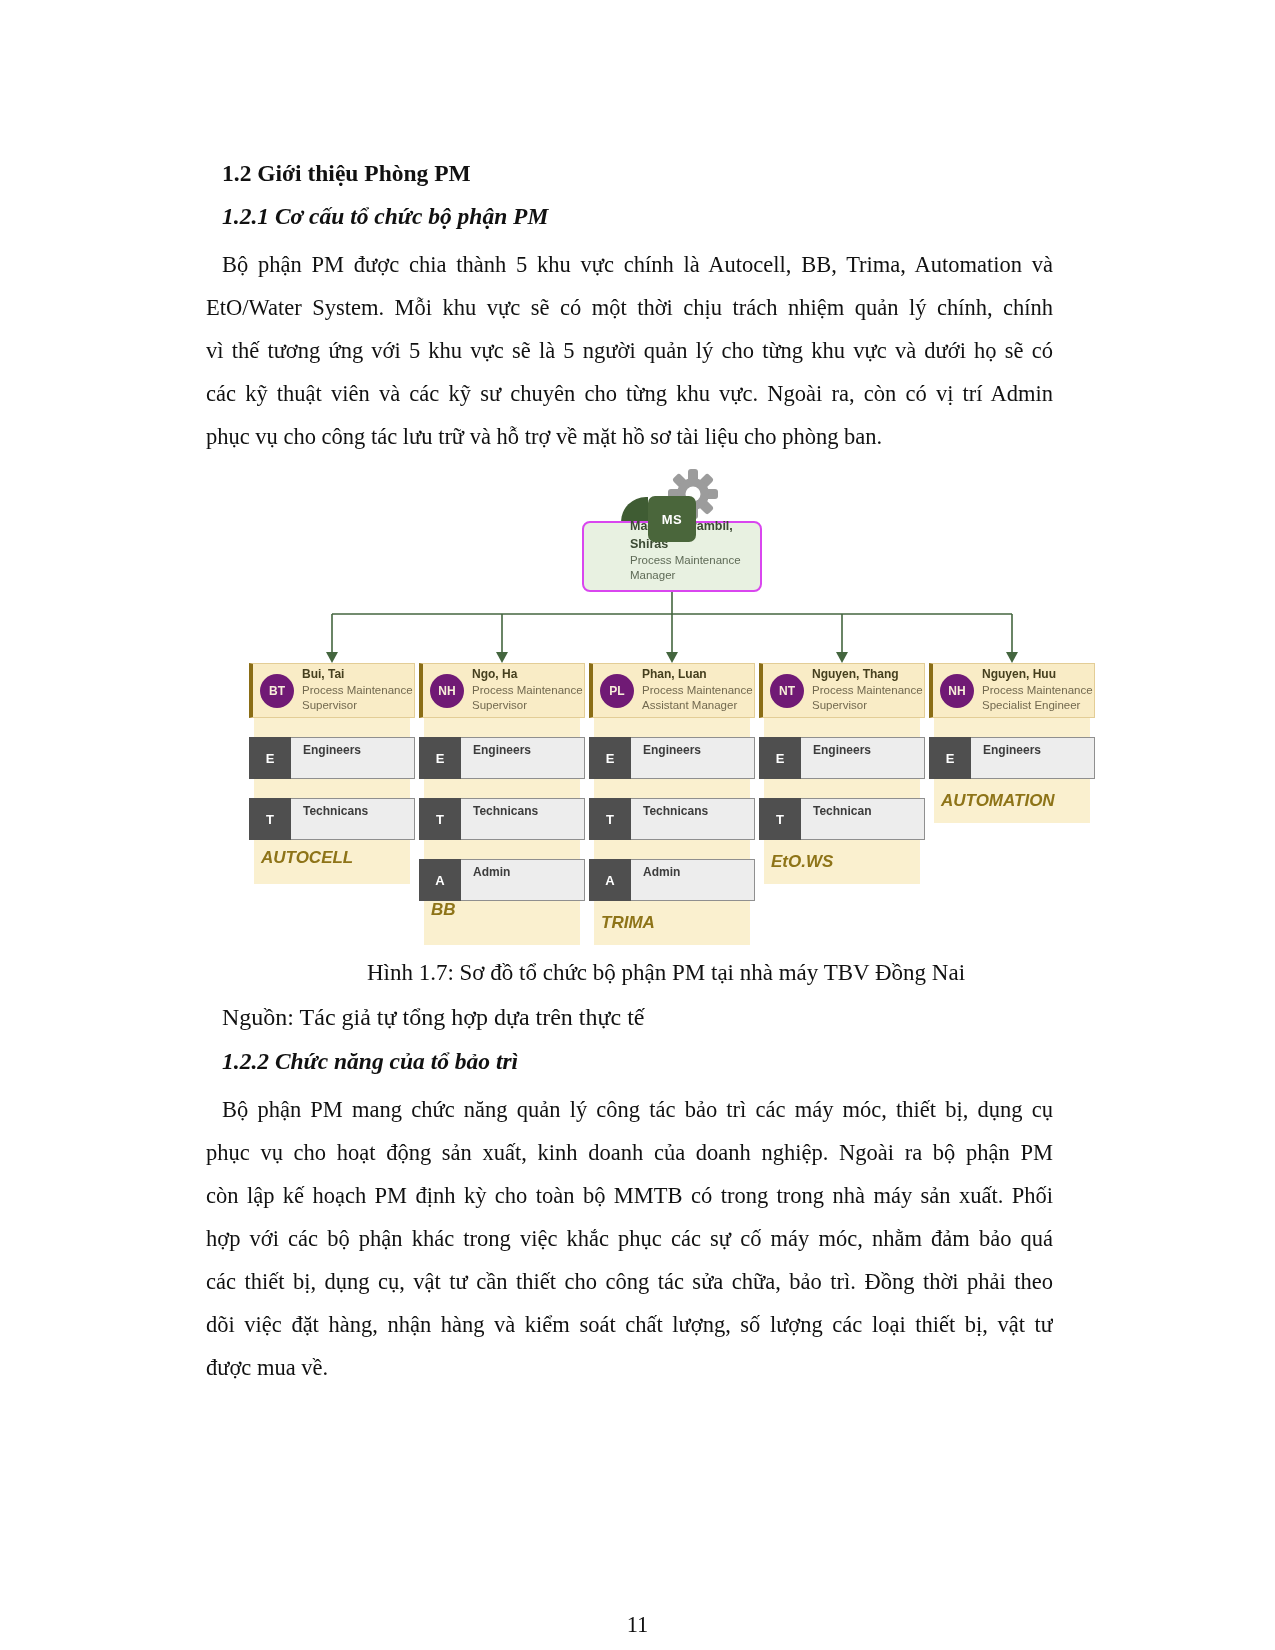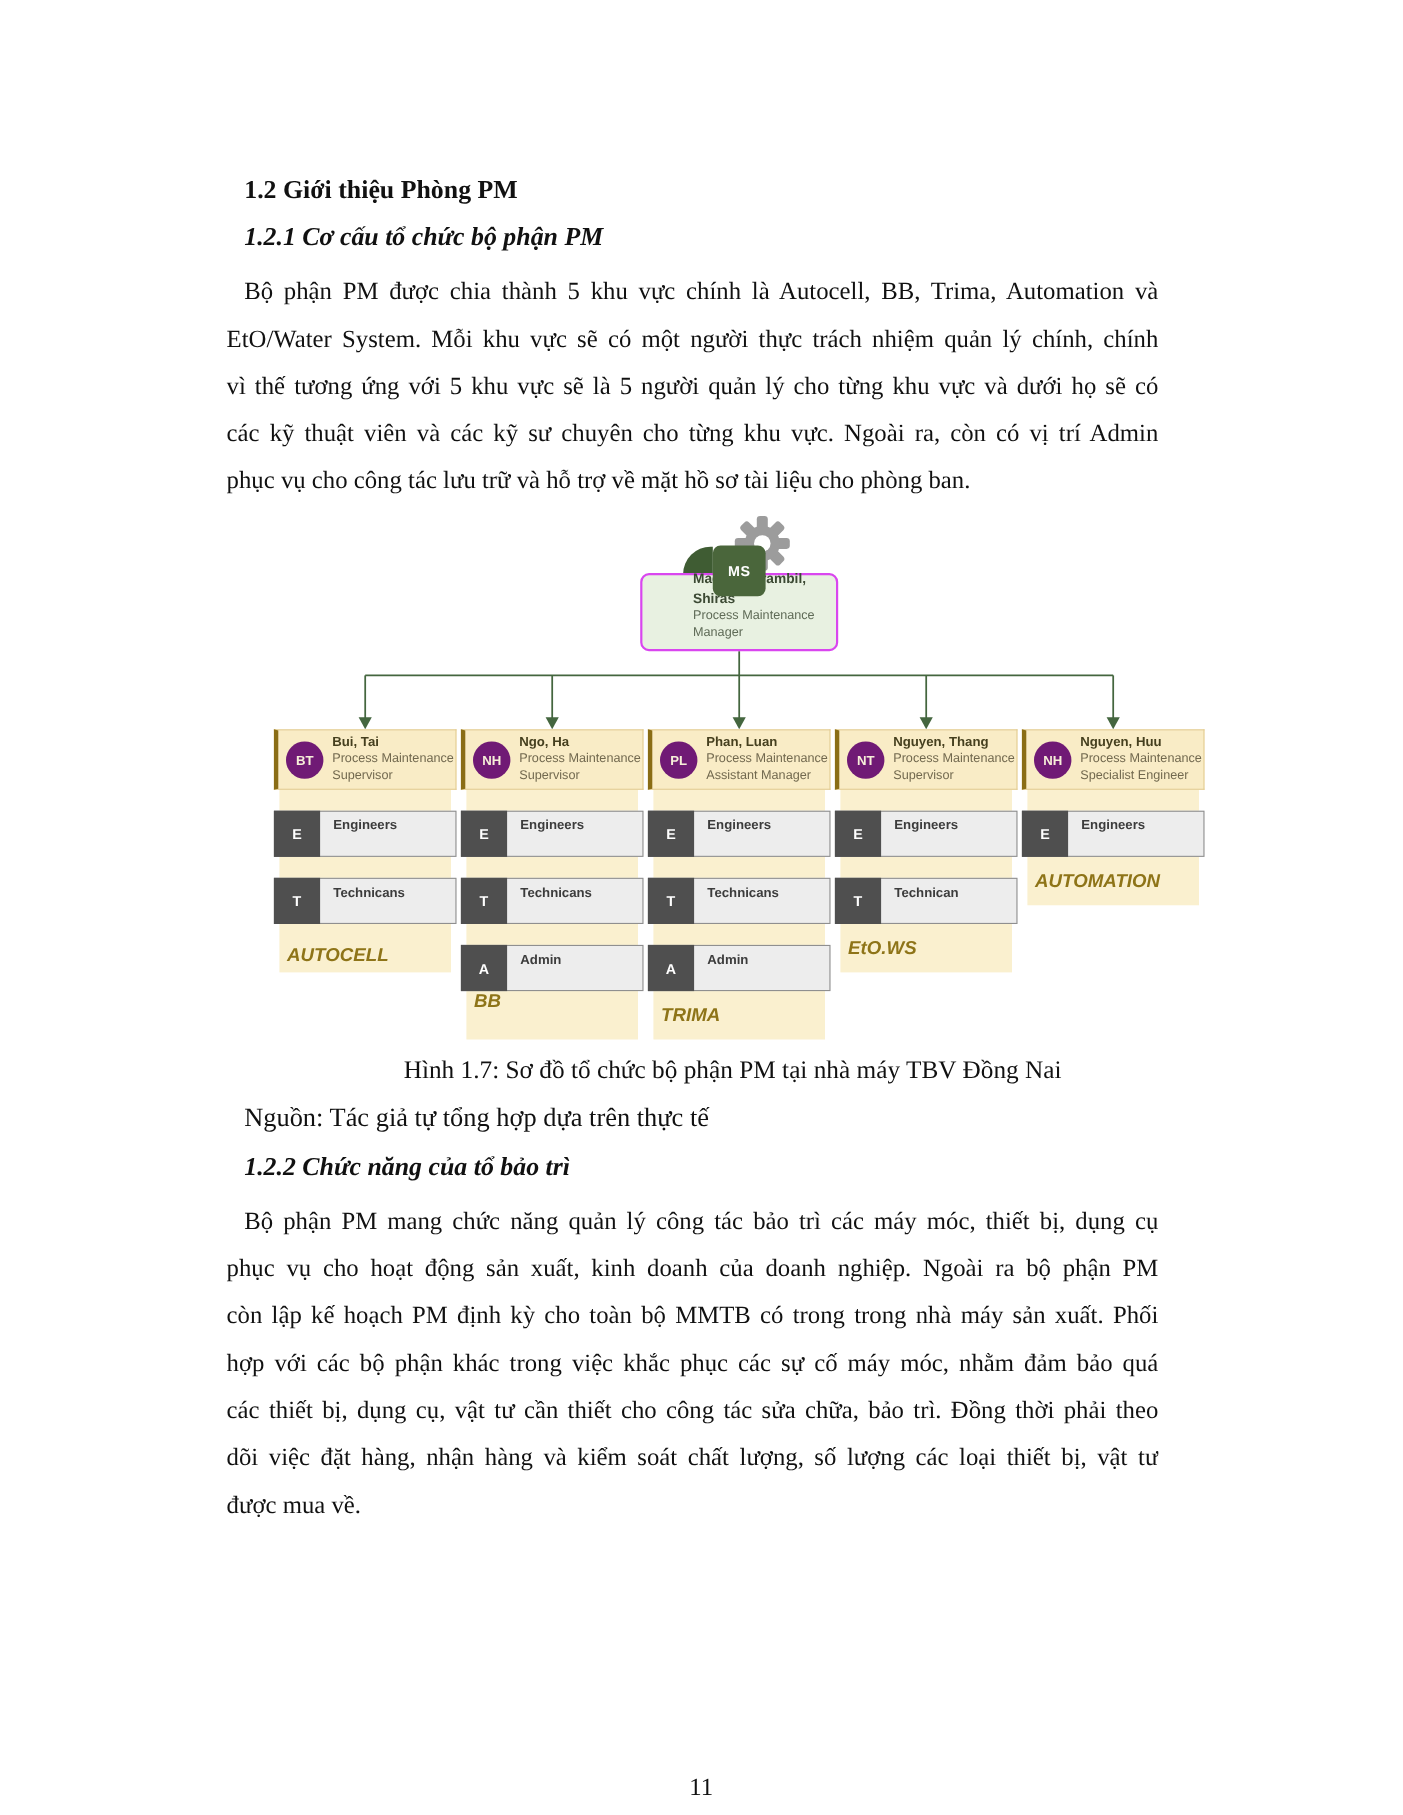--- a/index.html
+++ b/index.html
@@ -54,21 +54,21 @@
 </style>
 </head>
 <body>
 
 <div class="page">
 
   <div class="abs h1">1.2 Giới thiệu Phòng PM</div>
   <div class="abs h2">1.2.1 Cơ cấu tổ chức bộ phận PM</div>
   <div class="abs para" id="p1">
       <div class="line first">Bộ phận PM được chia thành 5 khu vực chính là Autocell, BB, Trima, Automation và</div>
-      <div class="line">EtO/Water System. Mỗi khu vực sẽ có một người thực trách nhiệm quản lý chính, chính</div>
+      <div class="line">EtO/Water System. Mỗi khu vực sẽ có một thời chịu trách nhiệm quản lý chính, chính</div>
       <div class="line">vì thế tương ứng với 5 khu vực sẽ là 5 người quản lý cho từng khu vực và dưới họ sẽ có</div>
       <div class="line">các kỹ thuật viên và các kỹ sư chuyên cho từng khu vực. Ngoài ra, còn có vị trí Admin</div>
       <div class="line last">phục vụ cho công tác lưu trữ và hỗ trợ về mặt hồ sơ tài liệu cho phòng ban.</div>
     </div>
 
   <div>
 
     <svg class="abs connectors" width="1275" height="700" viewBox="0 0 1275 700">
       <g stroke="#44663f" stroke-width="1.6" fill="none">
         <path d="M672 568 V590"></path>
@@ -126,21 +126,21 @@
             </div>
           </div>
           <div class="role-row" style="top: 74px;">
             <div class="role-letter">E</div>
             <div class="role-label">Engineers</div>
           </div>
           <div class="role-row" style="top: 135px;">
             <div class="role-letter">T</div>
             <div class="role-label">Technicans</div>
           </div>
-          <div class="area-label" style="top: 196px;">AUTOCELL</div>
+          <div class="area-label" style="top: 185px;">AUTOCELL</div>
         </div>
         <div class="org-column diagram-text" style="left: 419px;">
           <div class="col-strip" style="height: 280px;"></div>
           <div class="sup-card">
             <div class="init-circle">NH</div>
             <div class="sup-text">
               <div class="sup-name">Ngo, Ha</div>
               <div class="sup-title">Process Maintenance Supervisor</div>
             </div>
           </div>

